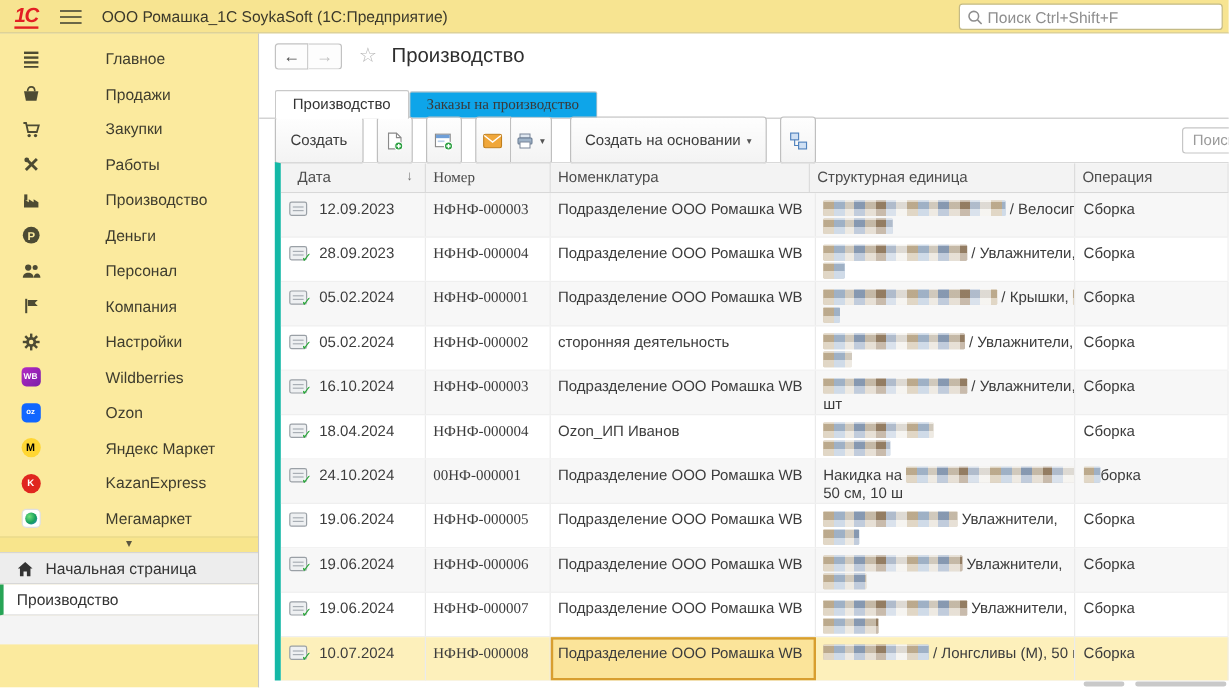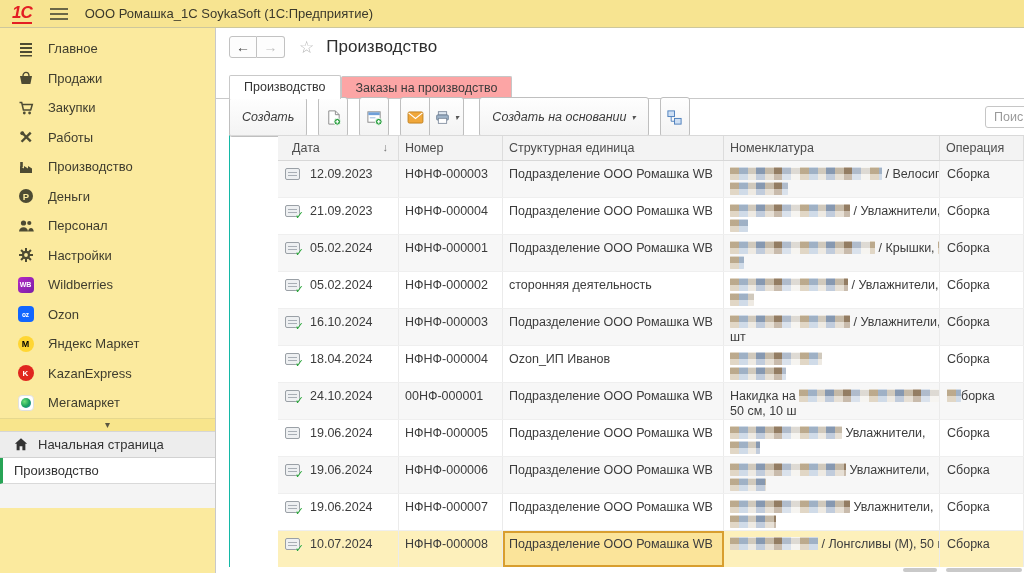--- a/index.html
+++ b/index.html
@@ -10,21 +10,21 @@
   .topbar { position:absolute; left:0; top:0; width:1024px; height:28px; background:#f7e491; border-bottom:1px solid #cdc79c; display:flex; align-items:center; }
   .logo1c { font-weight:800; font-style:italic; color:#e31e24; font-size:17px; margin-left:12px; border-bottom:2px solid #e31e24; line-height:17px; padding-bottom:1px; letter-spacing:-1px; }
   .burger { width:18px; height:12px; margin-left:18px; background:repeating-linear-gradient(0deg,#6b6747 0 2px,rgba(0,0,0,0) 2px 5px); cursor:pointer; }
   .apptitle { margin-left:17px; color:#3b392b; font-size:13px; }
   .gsearch { position:absolute; left:799px; top:3px; width:220px; height:22px; background:#fff; border:1px solid #c4ba85; border-radius:3px; display:flex; align-items:center; color:#8e8e8e; }
   .gsearch svg { margin:0 4px 0 6px; }
 
   
   .sidebar { position:absolute; left:0; top:28px; width:216px; height:545px; background:#fbea9e; border-right:1px solid #c9c9c9; }
   .side-items { padding-top:6px; }
-  .side-item { height:29.5px; display:flex; align-items:center; padding-left:17px; cursor:pointer; }
+  .side-item { height:29.5px; display:flex; align-items:center; padding-left:17px; cursor:pointer;gap:40px; }
   .side-ico { width:17px; height:17px; display:inline-flex; align-items:center; justify-content:center; flex:none; }
   .side-label { margin-left:14px; color:#3f3d2e; }
   .logo-badge { width:16px; height:16px; border-radius:4px; color:#fff; font-size:7px; font-weight:bold; display:inline-flex; align-items:center; justify-content:center; }
   .lb-wb { background:linear-gradient(135deg,#b429c4,#7a1fa8); }
   .lb-ozon { background:#1166ff; color:#fff; font-size:6.5px; }
   .lb-ym { background:#ffd633; border-radius:50%; color:#000; font-size:9px; font-weight:800; }
   .lb-ke { background:#e0261f; border-radius:50%; font-size:8px; }
   .lb-mm { background:#fff; border:1px solid #e0e0e0; }
   .lb-mm i { width:10px; height:10px; border-radius:50%; background:radial-gradient(circle at 35% 35%,#6ee07a,#18a05c 55%,#2e7fd6); display:block; }
   .side-collapse { height:14px; border-top:1px solid #e6d88e; border-bottom:1px solid #d6d6d6; background:#f8e globalThis58c; background:#f8e58c; text-align:center; line-height:12px; color:#5a5640; font-size:10px; cursor:pointer; }
@@ -37,43 +37,43 @@
   .navrow { position:absolute; top:6px; left:13px; height:26px; display:flex; align-items:center; }
   .navbtn { width:28px; height:22px; border:1px solid #c2c2c2; background:#fdfdfd; display:inline-flex; align-items:center; justify-content:center; font-size:14px; cursor:pointer; }
   .navbtn.back { border-radius:3px 0 0 3px; color:#4a4a4a; }
   .navbtn.fwd { border-radius:0 3px 3px 0; border-left:none; color:#c0c0c0; }
   .star { margin-left:14px; font-size:17px; color:#b5b5b5; cursor:pointer; }
   .ptitle { margin-left:12px; font-size:17px; color:#2e2e2e; }
 
   .tabsrow { position:absolute; top:47px; left:0; right:0; height:24px; border-bottom:1px solid #c9c9c9; padding-left:13px; display:flex; align-items:flex-end; }
   .tab { font-size:12.5px; padding:0 14px; display:flex; align-items:center; cursor:pointer; }
   .tab.active { height:24px; background:#fff; border:1px solid #c9c9c9; border-bottom:none; margin-bottom:-1px; padding-bottom:1px; border-radius:2px 2px 0 0; z-index:2; }
-  .tab.inactive { height:22px; background:#fca5a5; border:1px solid #c6c6c6; border-bottom:none; border-radius:2px 2px 0 0; color:#3a3a3a; }
+  .tab.inactive { height:22px; background:#0ea5e9; border:1px solid #c6c6c6; border-bottom:none; border-radius:2px 2px 0 0; color:#3a3a3a;font-family:Liberation Serif, serif; }
 
   .toolbar { position:absolute; top:71px; left:0; right:0; height:36px; display:flex; align-items:center; padding-left:13px; }
-  .tbtn { height:40px; border:1px solid #bfbfbf; border-radius:3px; background:linear-gradient(#fefefe,#f3f3f3); display:inline-flex; align-items:center; justify-content:center; font-size:12.5px; color:#3c3c3c; cursor:pointer; padding:0 12px;font-style:italic; }
+  .tbtn { height:40px; border:1px solid #bfbfbf; border-radius:3px; background:linear-gradient(#fefefe,#f3f3f3); display:inline-flex; align-items:center; justify-content:center; font-size:12.5px; color:#3c3c3c; cursor:pointer; padding:0 12px; }
   .tbtn.ic { width:30px; padding:0; }
   .tb-gap { width:11px; flex:none; }
   .tb-group { display:inline-flex; }
   .tb-group .tbtn { border-radius:0; }
   .tb-group .tbtn:first-child { border-radius:3px 0 0 3px; }
   .tb-group .tbtn:last-child { border-radius:0 3px 3px 0; border-left:none; }
   .caret { font-size:8px; color:#555; margin-left:5px; }
   .tb-search { position:absolute; left:769px; top:7px; width:150px; height:22px; border:1px solid #c6c6c6; border-radius:3px; background:#fff; color:#9a9a9a; font-size:12.5px; display:flex; align-items:center; padding-left:8px; }
 
   
-  .grid { position:absolute; top:107px; left:13px; right:0; bottom:6px; border-top:1px solid #d9d9d9; border-left:1px solid #14b8a6; overflow:hidden;padding-left:48px; }
+  .grid { position:absolute; top:107px; left:13px; right:0; bottom:6px; border-top:1px solid #d9d9d9; border-left:5px solid #14b8a6; overflow:hidden; }
   .ghead { height:25px; background:#f3f3f3; display:flex; border-bottom:1px solid #d8d8d8; color:#4c4c4c; font-size:12.5px; }
   .ghead .hc { padding:5px 0 0 6px; border-right:1px solid #dcdcdc; position:relative; }
   .trow { height:37px; display:flex; border-bottom:1px solid #efefef; cursor:pointer; }
   .trow:nth-child(odd) { background:#f7f7f7; }
   .trow.sel { background:#fdf0bb; }
   .cell { padding:6px 0 0 6px; border-right:1px solid #ebebeb; overflow:hidden; white-space:nowrap; font-size:12.5px; color:#3c3c3c; line-height:14px; }
   .c1 { width:121px; flex:none; display:flex; padding-left:7px; }
-  .c2 { width:104px; flex:none; }
+  .c2 { width:104px; flex:none;font-family:Liberation Serif, serif; }
   .c3 { width:221px; flex:none; }
   .c4 { width:216px; flex:none; }
   .c5 { flex:1 1 auto; padding-left:7px; }
   .hc.c1 { padding-left:14px; }
   .cell.active { outline:2px solid #d89e2f; outline-offset:-2px; background:#fbe49a; }
   .sortarrow { position:absolute; right:10px; top:5px; color:#777; font-size:11px; }
   .datetxt { margin-left:10px; }
 
   .dicon { width:15px; height:12px; border:1px solid #9aa0a6; border-radius:2px; background:#eef0f2; position:relative; flex:none; margin-top:1px; }
   .dicon::before { content:""; position:absolute; left:2px; right:2px; top:3px; height:1px; background:#a8aeb5; box-shadow:0 3px 0 #a8aeb5; }
@@ -87,20 +87,27 @@
   .hscroll { position:absolute; right:2px; bottom:1px; height:4px; display:flex; gap:9px; }
   .hscroll i { display:block; height:4px; background:#c9c9c9; border-radius:2px; }
 </style>
 </head>
 <body>
 
 <div class="topbar">
   <span class="logo1c">1С</span>
   <span class="burger"></span>
   <span class="apptitle">ООО Ромашка_1С SoykaSoft  (1С:Предприятие)</span>
+  <div class="gsearch">
+    <svg width="13" height="13" viewBox="0 0 13 13">
+        <circle cx="5.5" cy="5.5" r="4" fill="none" stroke="#8e8e8e" stroke-width="1.3"></circle>
+        <line x1="8.6" y1="8.6" x2="12" y2="12" stroke="#8e8e8e" stroke-width="1.3"></line>
+      </svg>
+    <span>Поиск Ctrl+Shift+F</span>
+  </div>
 </div>
 
 <div class="sidebar">
   <div class="side-items" id="side-items">
       <div class="side-item">
         <span class="side-ico">
           <svg width="16" height="16" viewBox="0 0 16 16" fill="#4d4b33">
             <rect x="2" y="2" width="12" height="2"></rect>
             <rect x="2" y="6" width="12" height="2"></rect>
             <rect x="2" y="10" width="12" height="2"></rect>
@@ -159,20 +166,29 @@
       <div class="side-item">
         <span class="side-ico">
           <svg width="16" height="16" viewBox="0 0 16 16" fill="#4d4b33">
             <circle cx="5.5" cy="5" r="2.6"></circle>
             <path d="M1 13.5c0-2.6 2-4.2 4.5-4.2s4.5 1.6 4.5 4.2z"></path>
             <circle cx="11.3" cy="5" r="2.1"></circle>
             <path d="M10 13.5c.2-2.1 1.4-3.6 3-3.6 1.5 0 2.6 1.5 2.8 3.6z"></path>
           </svg>
         </span>
         <span class="side-label">Персонал</span>
+      </div>
+      <div class="side-item">
+        <span class="side-ico">
+          <svg width="16" height="16" viewBox="0 0 16 16" fill="#4d4b33">
+            <rect x="3" y="2" width="1.7" height="12"></rect>
+            <path d="M5.2 3h8.3L11 5.6 13.5 8H5.2z"></path>
+          </svg>
+        </span>
+        <span class="side-label">Компания</span>
       </div>
       <div class="side-item">
         <span class="side-ico">
           <svg width="16" height="16" viewBox="0 0 16 16">
             <g fill="#4d4b33">
               <rect x="7" y="1" width="2" height="14"></rect>
               <rect x="1" y="7" width="14" height="2"></rect>
               <rect x="7" y="1" width="2" height="14" transform="rotate(45 8 8)"></rect>
               <rect x="7" y="1" width="2" height="14" transform="rotate(-45 8 8)"></rect>
               <circle cx="8" cy="8" r="4.2"></circle>
@@ -300,42 +316,42 @@
     </div>
   </div>
 
   <div class="grid">
     <div class="ghead">
       <div class="hc c1">
         <span>Дата</span>
         <span class="sortarrow">↓</span>
       </div>
       <div class="hc c2"><span>Номер</span></div>
+      <div class="hc c4"><span>Номенклатура</span></div>
       <div class="hc c3"><span>Структурная единица</span></div>
-      <div class="hc c4"><span>Номенклатура</span></div>
       <div class="hc c5"><span>Операция</span></div>
     </div>
     <div id="gbody">
         <div class="trow">
           <div class="cell c1">
             <span class="dicon"></span>
             <span class="datetxt">12.09.2023</span>
           </div>
           <div class="cell c2">НФНФ-000003</div>
           <div class="cell c3">Подразделение ООО Ромашка WB</div>
           <div class="cell c4">
             <div class="l1"><span class="rd" style="width: 152px;"></span><span> / Велосипедки</span></div>
             <div class="l2"><span class="rd" style="width: 58px;"></span></div>
           </div>
           <div class="cell c5"><span>Сборка</span></div>
         </div>
         <div class="trow">
           <div class="cell c1">
             <span class="dicon posted"></span>
-            <span class="datetxt">21.09.2023</span>
+            <span class="datetxt">28.09.2023</span>
           </div>
           <div class="cell c2">НФНФ-000004</div>
           <div class="cell c3">Подразделение ООО Ромашка WB</div>
           <div class="cell c4">
             <div class="l1"><span class="rd" style="width: 120px;"></span><span> / Увлажнители, 1</span></div>
             <div class="l2"><span class="rd" style="width: 18px;"></span></div>
           </div>
           <div class="cell c5"><span>Сборка</span></div>
         </div>
         <div class="trow">

